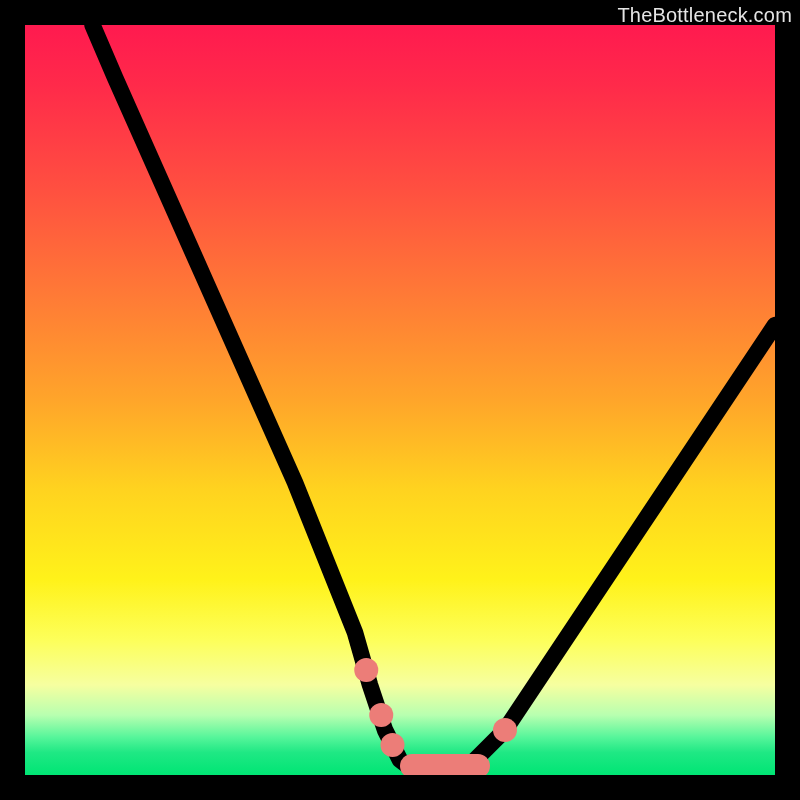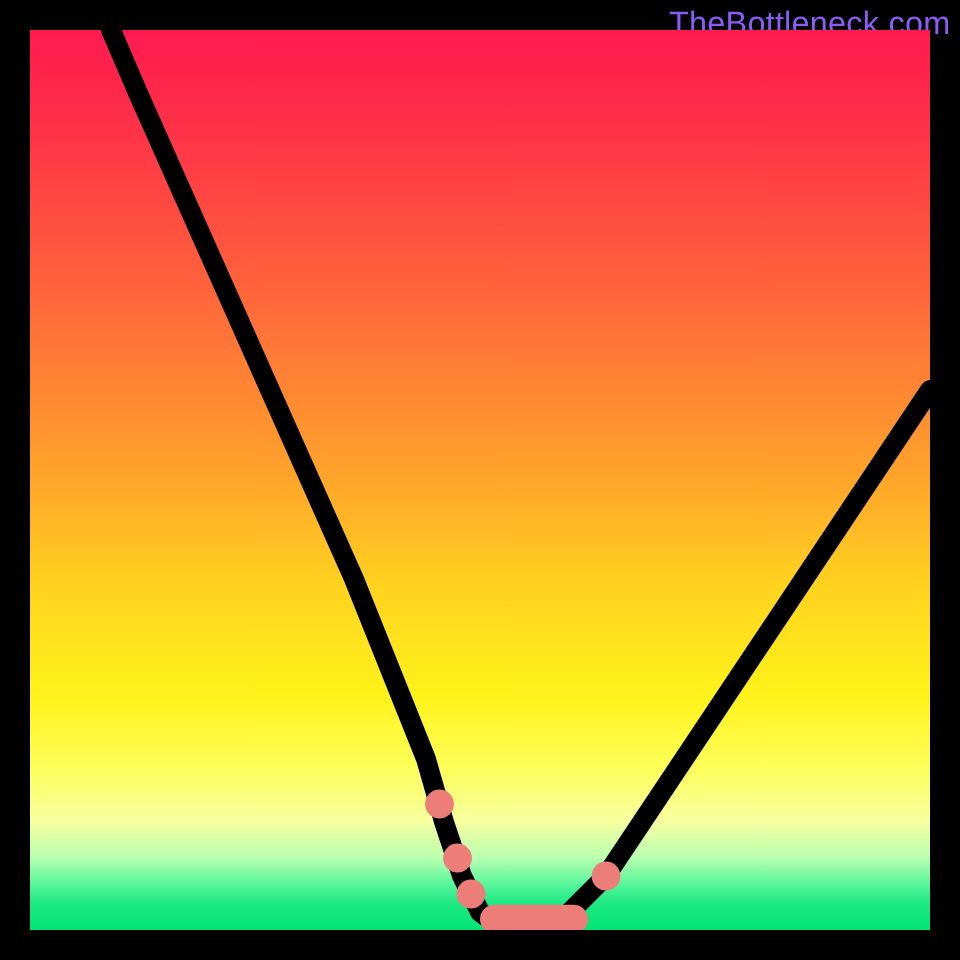--- a/index.html
+++ b/index.html
@@ -46,22 +46,22 @@
     );
   }
   .curve-svg {
     position: absolute;
     inset: 0;
   }
   .watermark {
     position: absolute;
     top: 4px;
     right: 8px;
-    color: #8b5cf6;
-    font-size: 27px;
+    color: #e5e5e5;
+    font-size: 20px;
     font-weight: 500;
     letter-spacing: 0.2px;
     user-select: none;
   }
   .markers circle,
   .markers rect {
     fill: #ec7d78;
   }
   path.curve {
     fill: none;

